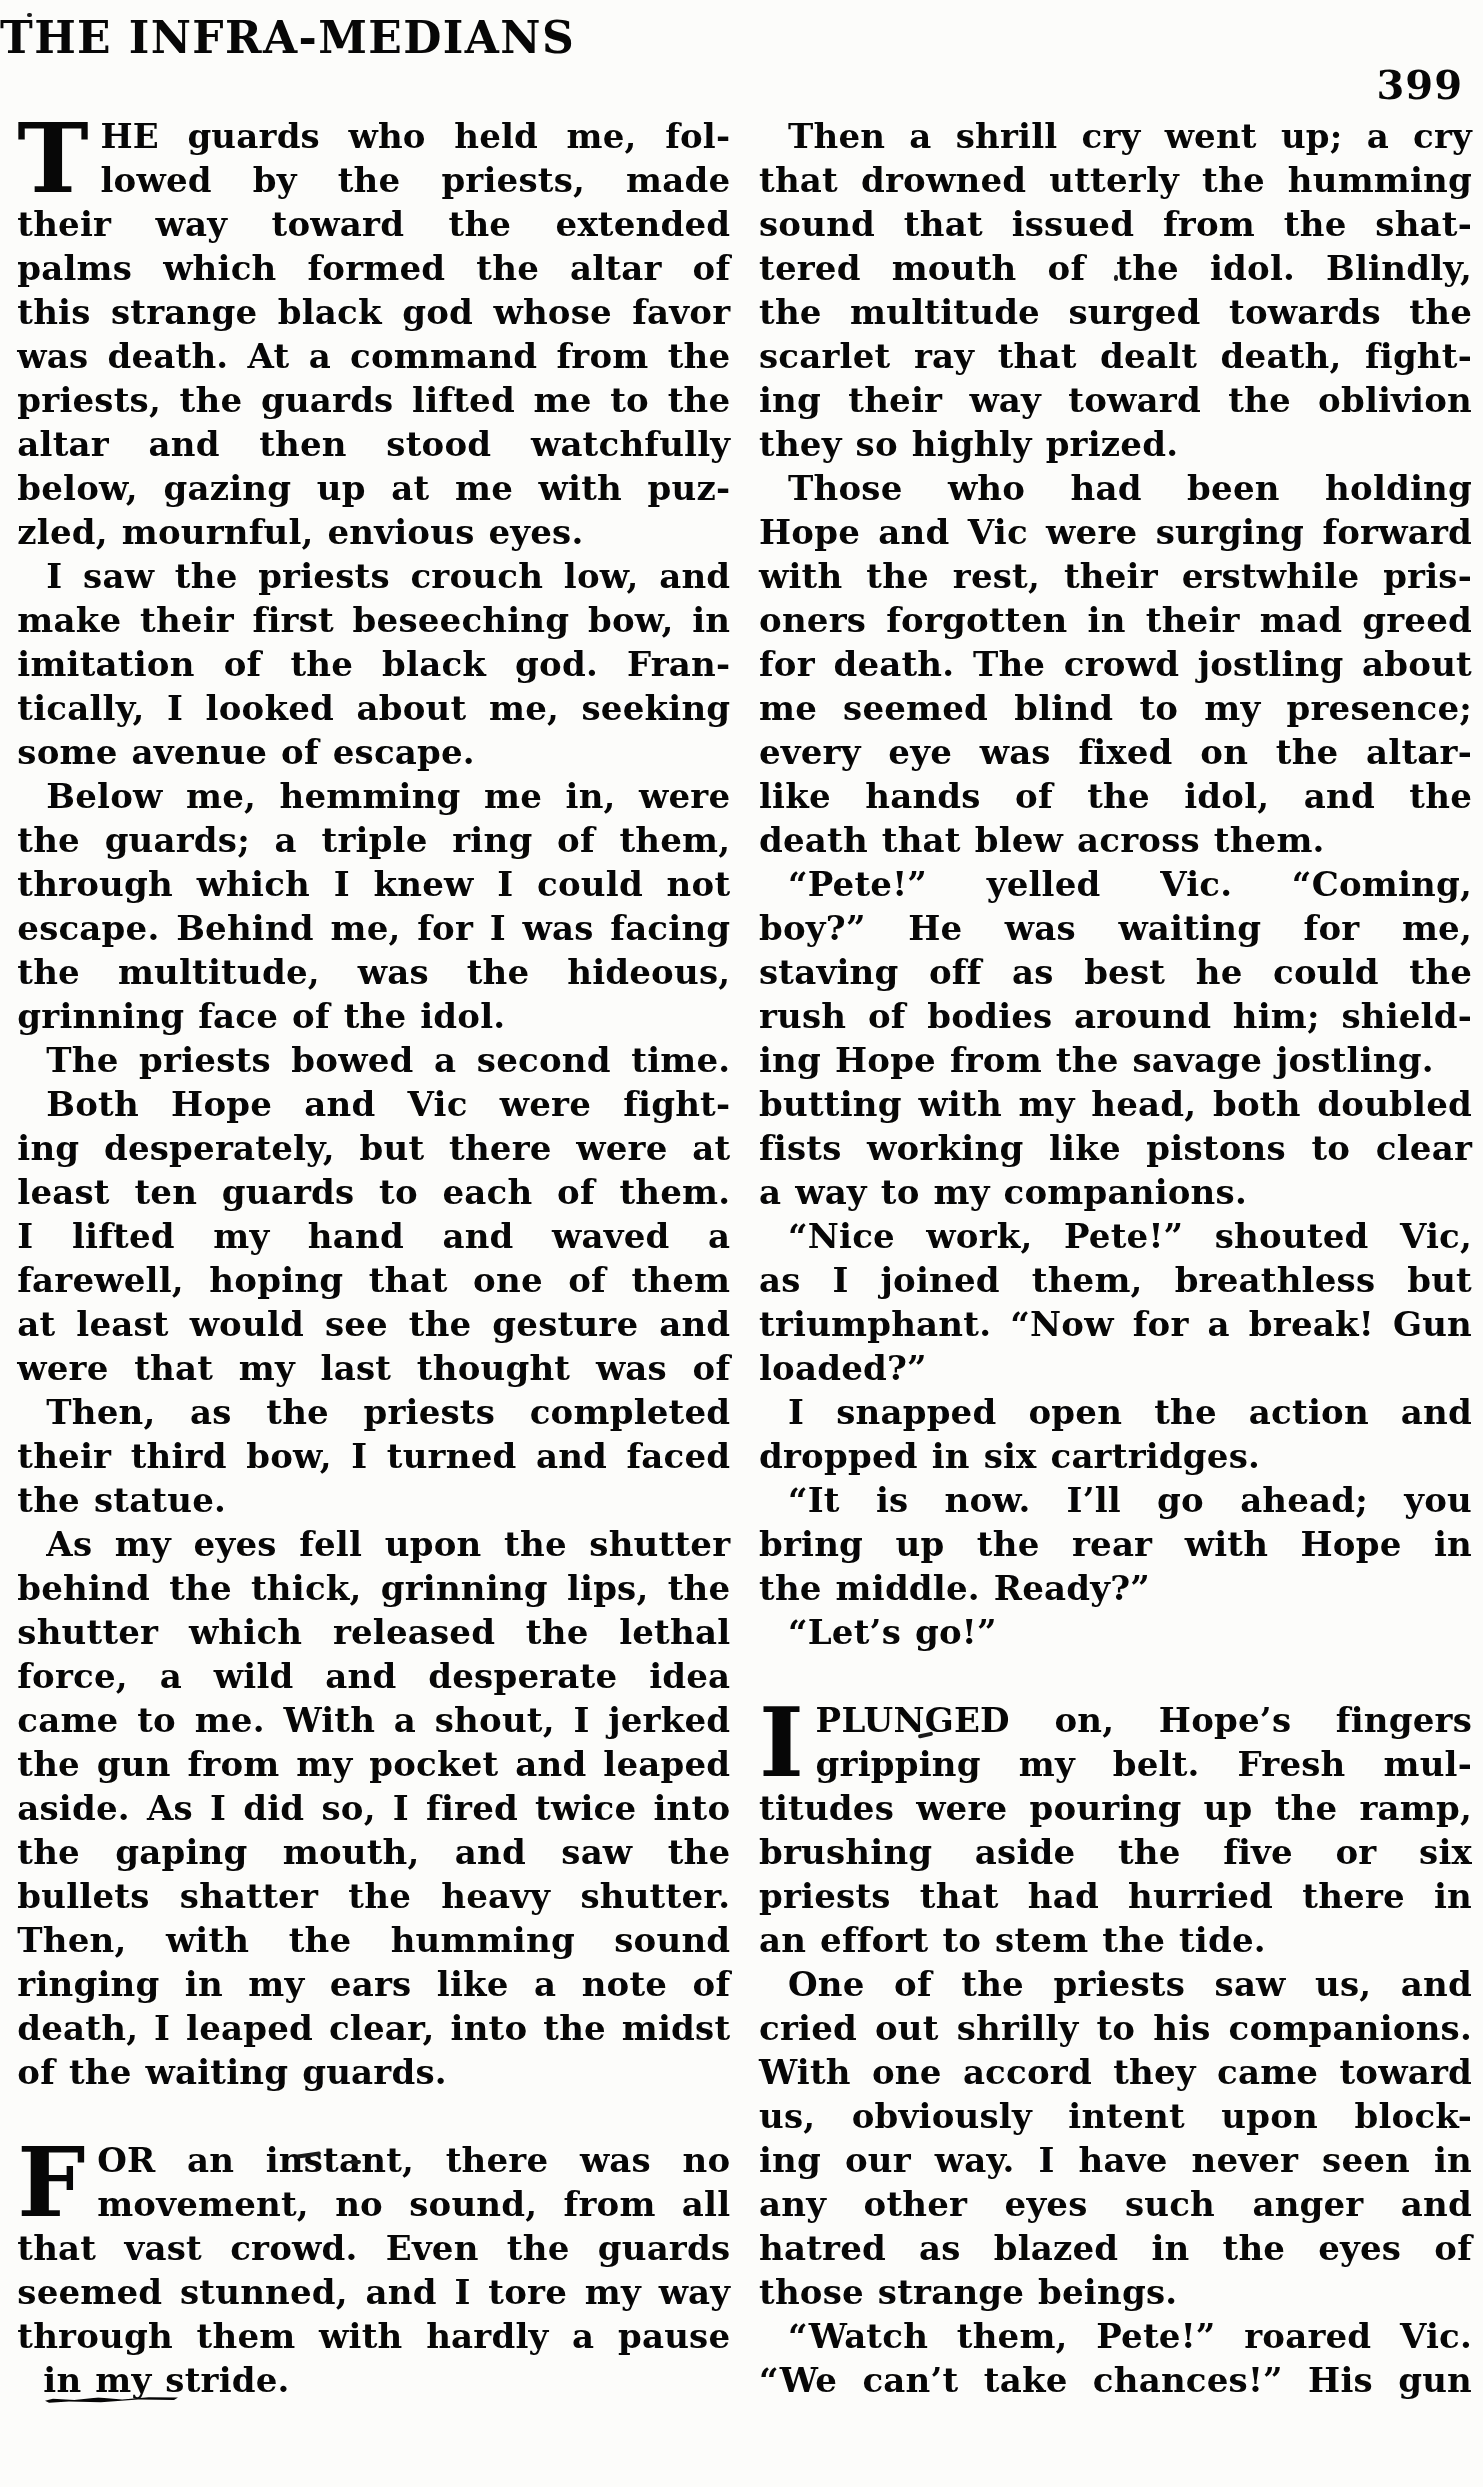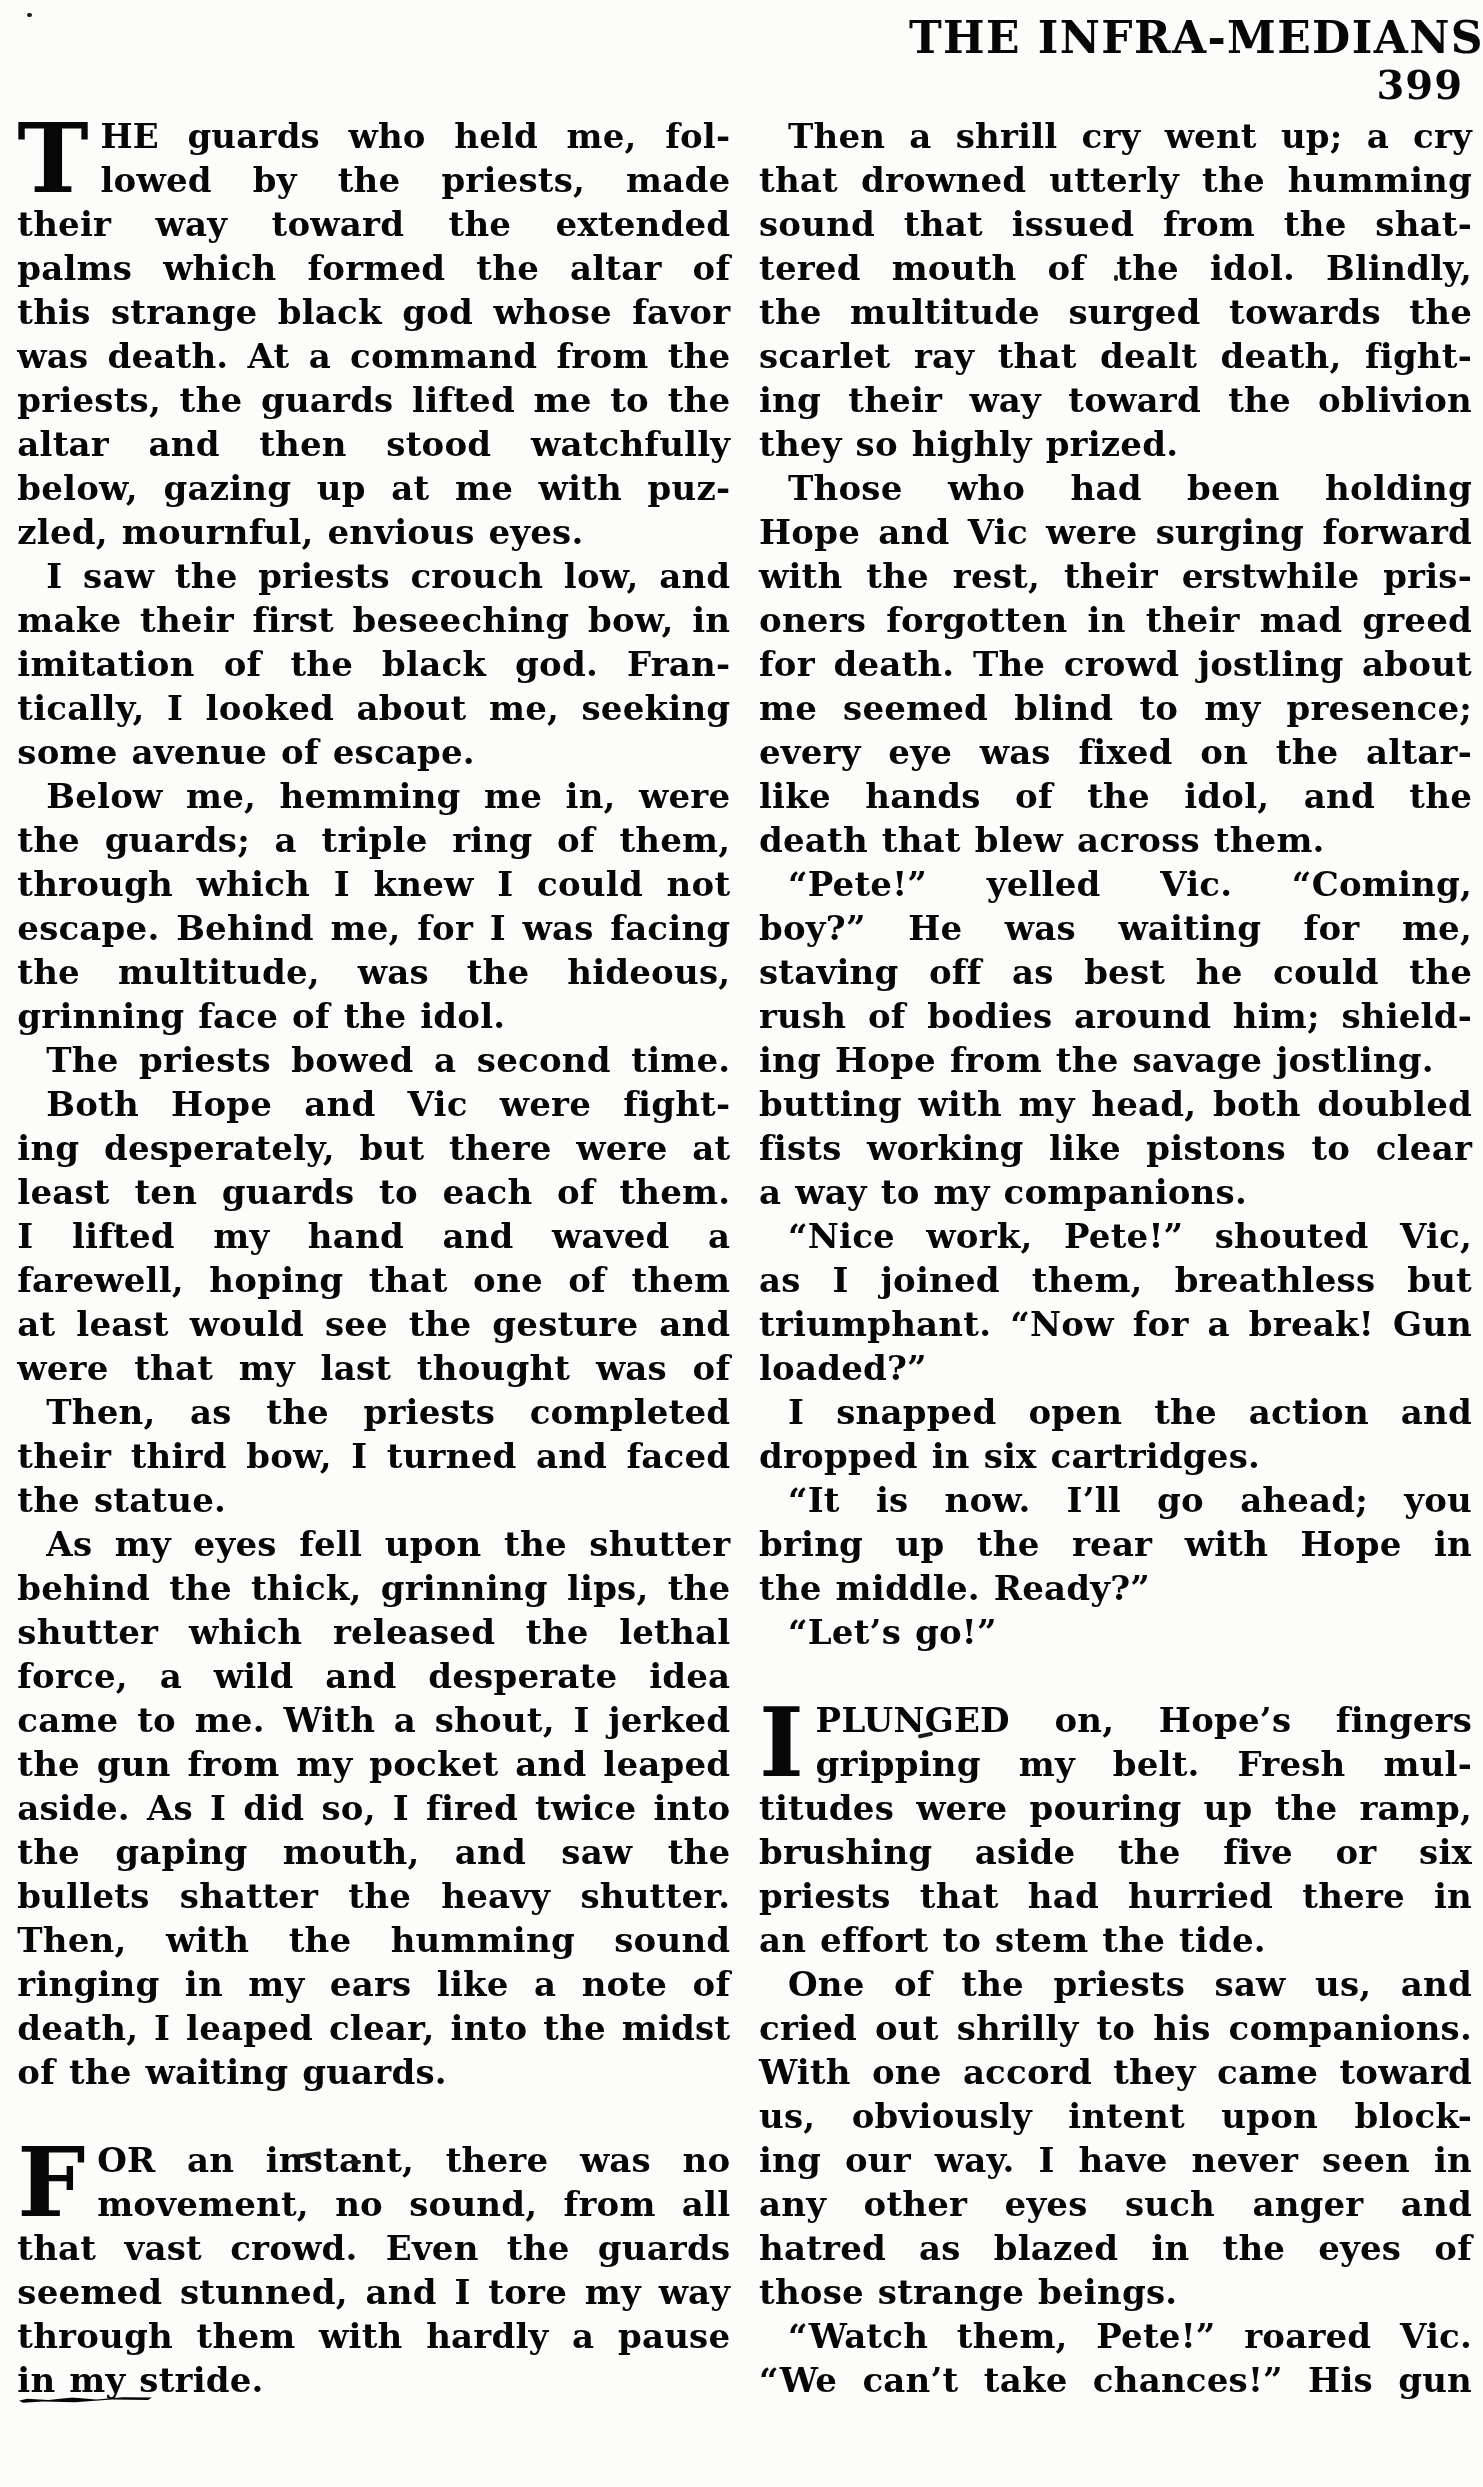--- a/index.html
+++ b/index.html
@@ -6,21 +6,21 @@
   body {
     width: 1484px; height: 2487px;
     background: #fcfcfa;
     position: relative;
     font-family: "DejaVu Serif", "Liberation Serif", serif;
     color: #070707;
     overflow: hidden;
   }
   .page-title {
     position: absolute; top: 11.5px; left: 0; width: 100%;
-    text-align: right;
+    text-align: left;
     font-size: 44px; font-weight: 700; letter-spacing: 1.4px;
     white-space: nowrap;
   }
   .page-number {
     position: absolute; top: 15.4px; right: 21px;
     font-size: 40px; font-weight: 700; letter-spacing: 1px; margin-top: 46px;
   }
   .column {
     position: absolute; top: 114px; width: 713px;
     font-size: 34px; line-height: 44px; font-weight: 700;
@@ -31,21 +31,21 @@
   .block { margin: 0; }
   .section-break { margin-top: 44px; }
   .tl { text-align: justify; text-align-last: justify; }
   .tl.last { text-align-last: left; }
   .tl.indent { text-indent: 29px; }
   .dropcap {
     float: left;
     font-size: 96px; line-height: 89px; height: 88px;
     margin: 0 11.5px 0 0; font-weight: 700;
   }
-  .tl.underlined { position: relative; }
+  .tl.underlined { position: relative; margin-left: 26px; }
   .tl.underlined::after {
     content: "";
     position: absolute; left: 1.9px; top: 38px;
     width: 133px; height: 6.7px; background: #060606;
     transform: rotate(-1deg);
     clip-path: polygon(0 55%, 6% 25%, 22% 50%, 40% 20%, 58% 55%, 78% 30%, 100% 40%, 97% 75%, 70% 60%, 42% 90%, 18% 70%, 3% 85%);
   }
   .speck { position: absolute; background: #1c1c1c; border-radius: 50%; }
   .speck.s1 { left: 27px;   top: 12.5px;   width: 4.8px;  height: 4.8px; }
   .speck.s2 { left: 1114px; top: 275px;  width: 3.8px;  height: 5.8px; }

